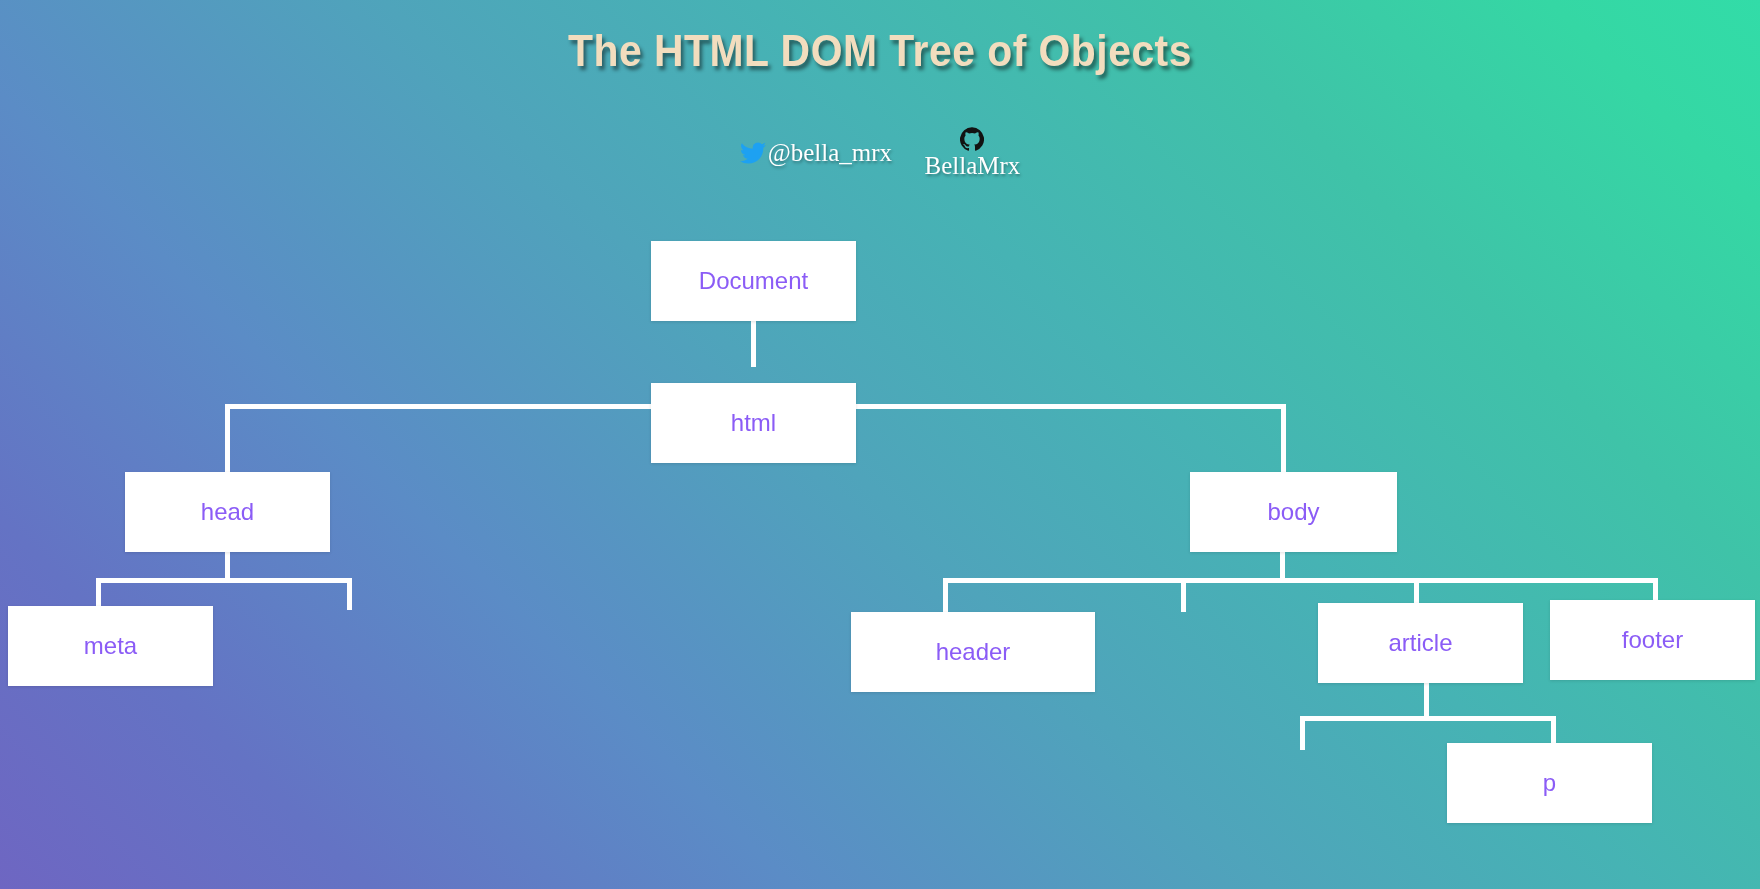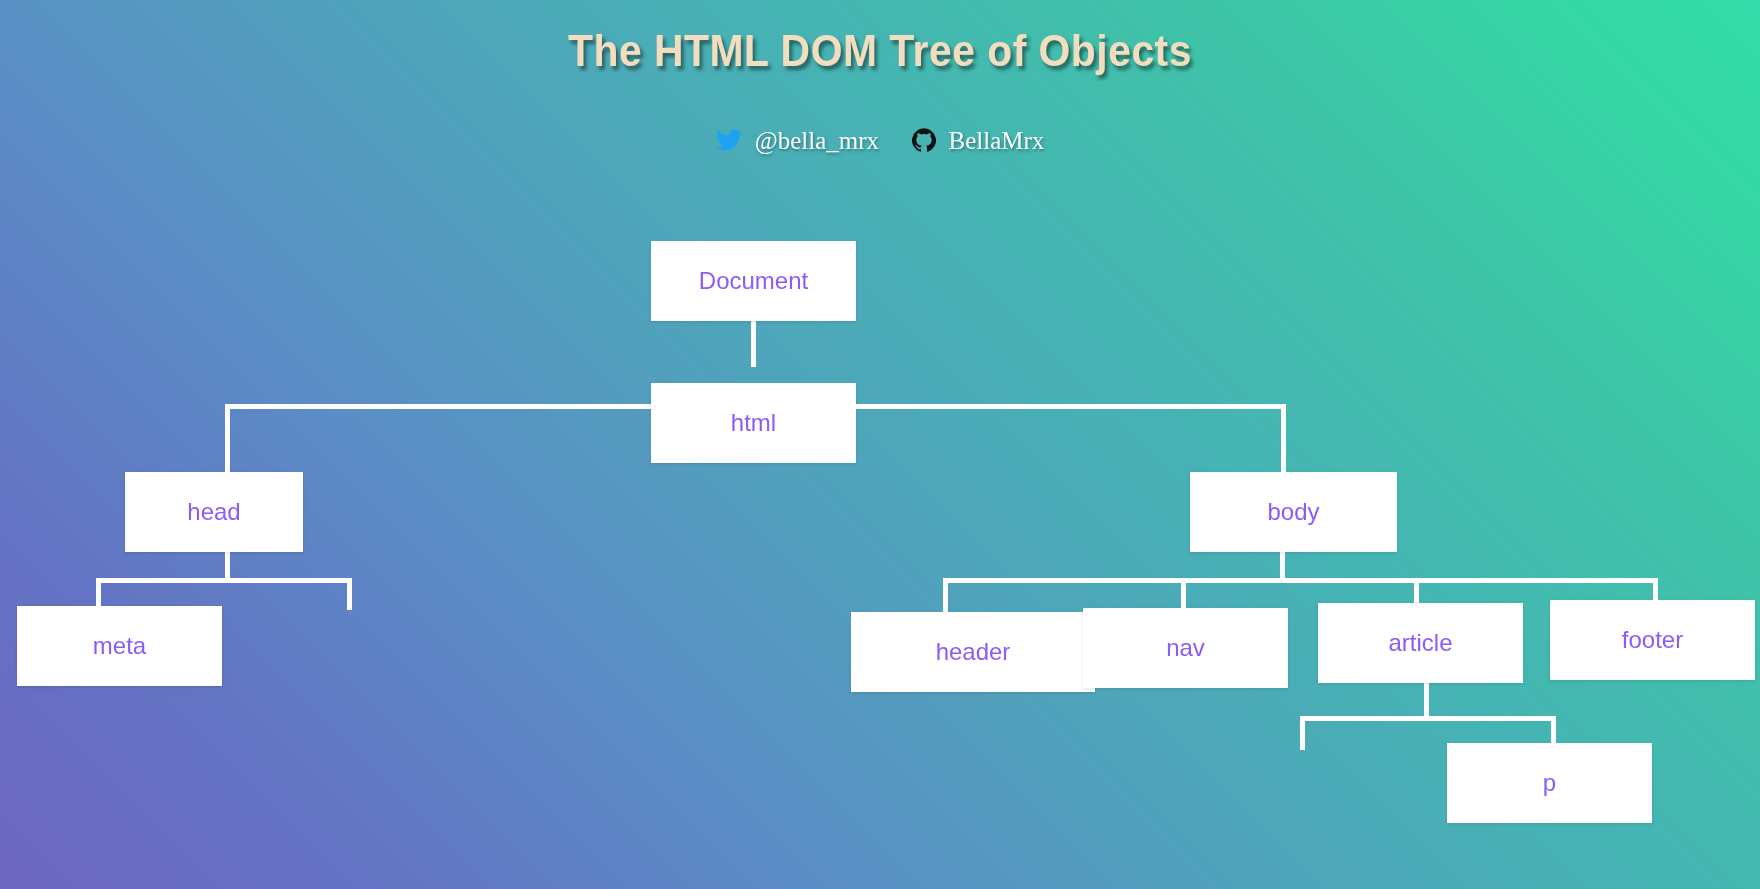--- a/index.html
+++ b/index.html
@@ -36,24 +36,24 @@
 
   #handles {
     position:absolute;
     left:0; right:0; top:127px;
     text-align:center;
     white-space:nowrap;
   }
   .handle {
     display:inline-flex;
     align-items:center;
-    gap:13px;
+    gap:2px;
     vertical-align:middle;
   }
-  .handle + .handle { margin-left:28px; }
+  .handle + .handle { margin-left:28px;flex-direction:column; }
   .handle-text {
     font-family:"Liberation Serif", serif;
     font-size:25px;
     color:#ffffff;
     text-shadow:1px 2px 3px rgba(0,0,0,0.35);
     line-height:1;
   }
   .handle-icon { display:inline-flex; align-items:center; }
 
   
@@ -134,40 +134,37 @@
   <div class="edge v" style="left:1551px; top:716px; height:30px;"></div>
 
   <div class="node" style="left:651px; top:241px; width:205px; height:80px;">
     <span>Document</span>
   </div>
 
   <div class="node" style="left:651px; top:367px; width:205px; height:80px;margin-top:16px;">
     <span>html</span>
   </div>
 
-  <div class="node" style="left:125px; top:472px; width:178px; height:80px;">
+  <div class="node" style="left:125px; top:472px; width:205px; height:80px;">
     <span>head</span>
   </div>
 
   <div class="node" style="left:1190px; top:472px; width:207px; height:80px;">
     <span>body</span>
   </div>
 
-  <div class="node" style="left:8px; top:606px; width:205px; height:80px;margin-left:9px;">
+  <div class="node" style="left:8px; top:606px; width:205px; height:80px;">
     <span>meta</span>
   </div>
 
 
   <div class="node" style="left:851px; top:612px; width:244px; height:80px;">
     <span>header</span>
   </div>
 
-  <div class="node" style="left:1083px; top:608px; width:205px; height:80px;">
-    <span>nav</span>
-  </div>
 
   <div class="node" style="left:1550px; top:600px; width:205px; height:80px;">
     <span>footer</span>
   </div>
 
   <div class="node" style="left:1318px; top:603px; width:205px; height:80px;">
     <span>article</span>
   </div>
 
 

